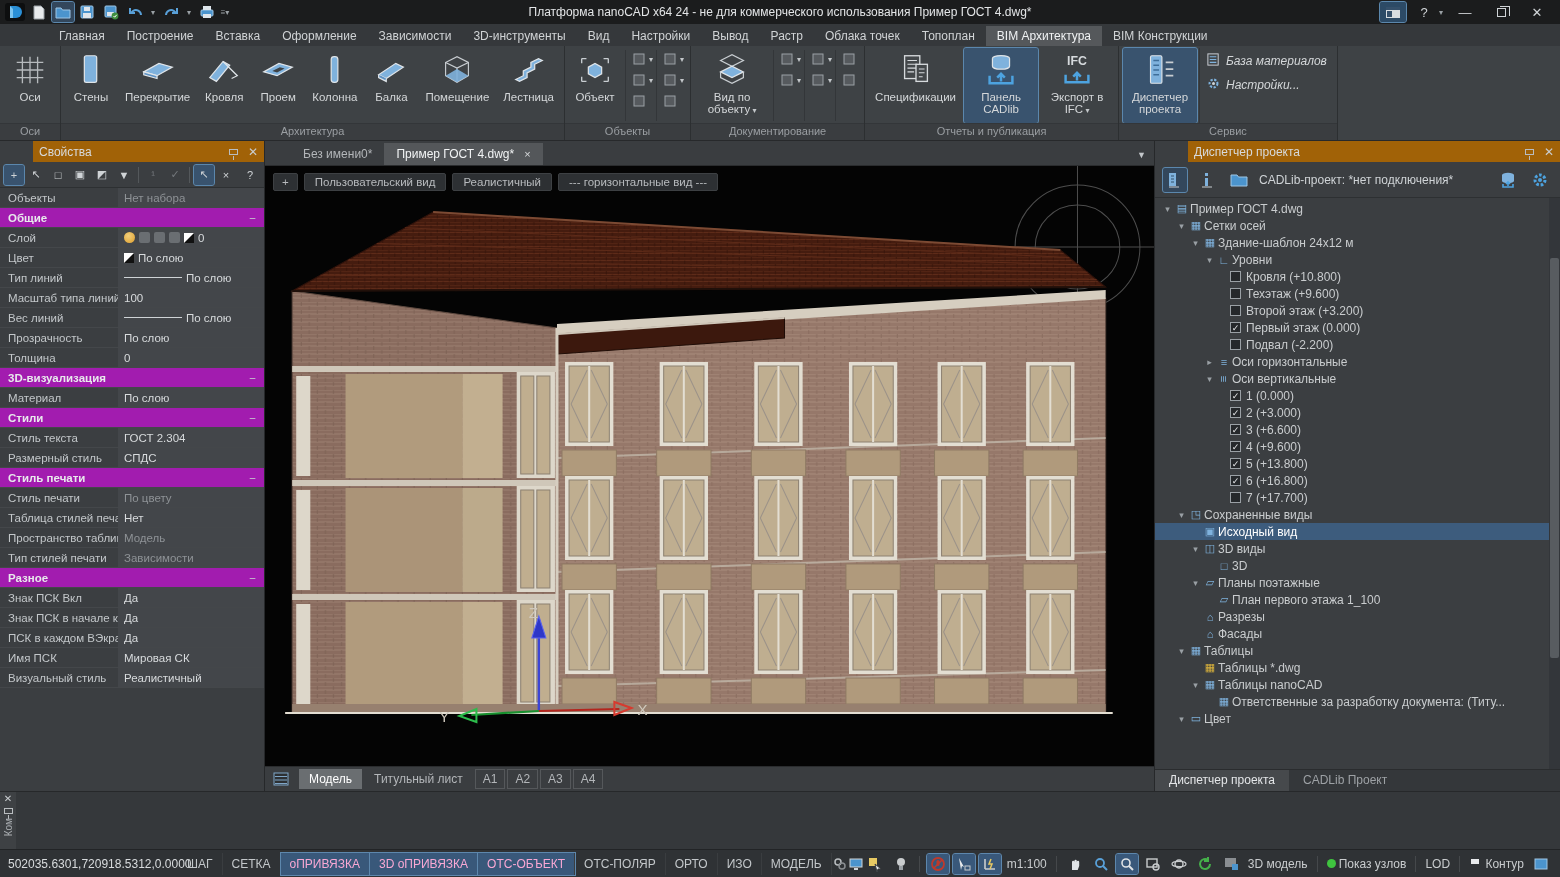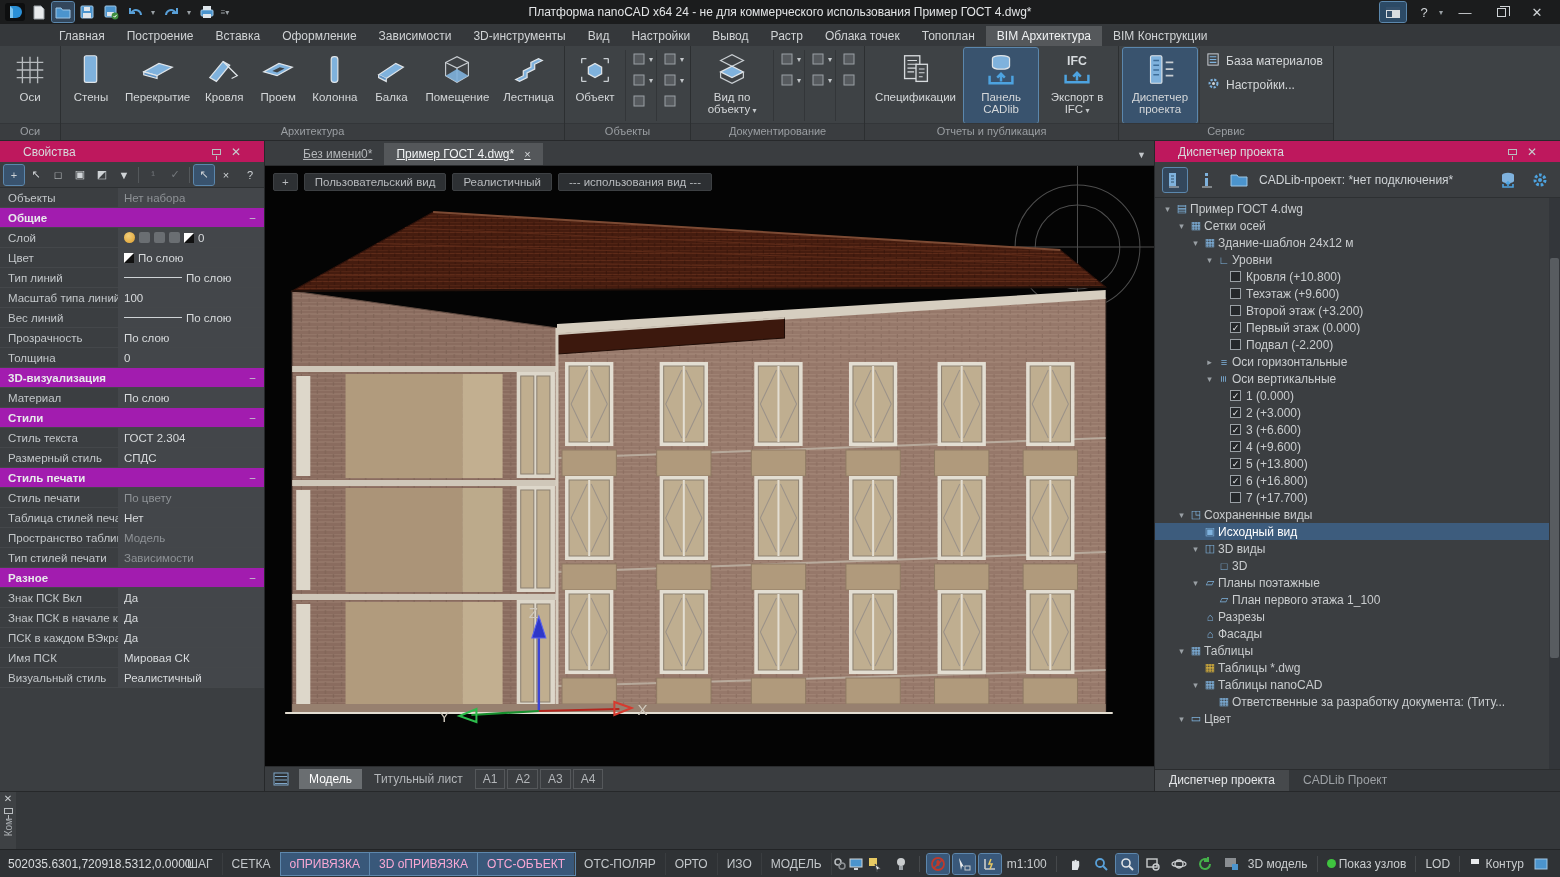--- a/index.html
+++ b/index.html
@@ -34,27 +34,27 @@
   .ricon svg{width:38px;height:38px;display:block;}
   .rlabel{margin-top:2px;color:#d4d7d9;font-size:11.5px;line-height:12px;text-align:center;white-space:nowrap;}
   .rbtn.wrap .rlabel{white-space:normal;width:62px;}
   .caret{font-size:8px;color:#c3c7ca;}
   .rcluster{display:flex;gap:3px;padding:2px 2px;}
   .rccol{display:flex;flex-direction:column;gap:3px;border-left:1px solid #333639;padding-left:4px;}
   .scell{display:flex;align-items:center;gap:1px;}
   .sico{width:18px;height:18px;display:flex;align-items:center;justify-content:center;}
   .sico svg{width:16px;height:16px;}
   .rside{display:flex;flex-direction:column;gap:6px;padding:4px 6px;border-left:1px solid #333639;}
-  .rsitem{display:flex;align-items:center;gap:5px;white-space:nowrap;color:#d4d7d9;}
+  .rsitem{display:flex;align-items:center;gap:5px;white-space:nowrap;color:#d4d7d9;font-style:italic;}
   .rsitem svg{width:15px;height:15px;}
   
   #main{position:absolute;left:0;top:141px;width:1560px;height:650px;display:flex;}
   
   #props{width:265px;background:#3b3e41;border-right:1px solid #26282a;display:flex;flex-direction:column;}
-  .phead{height:21px;background:#be185d;display:flex;align-items:center;padding:0 23px;color:#d7dadc;}
+  .phead{height:21px;background:#a16207;display:flex;align-items:center;padding:0 6px;color:#d7dadc;margin-left:33px;}
   .phead .ttl{flex:1;}
   .pin{width:9px;height:6px;border:1px solid #b9bdc0;position:relative;margin-right:10px;}
   .pin:after{content:"";position:absolute;left:3px;top:6px;width:1px;height:4px;background:#b9bdc0;}
   .xclose{color:#c9cdd0;font-size:12px;line-height:1;}
   #ptoolbar{height:26px;display:flex;align-items:center;gap:2px;padding:0 4px;background:#3b3e41;border-bottom:1px solid #2d3032;}
   .ptool{width:20px;height:20px;display:flex;align-items:center;justify-content:center;color:#cfd3d6;font-size:11px;border-radius:2px;}
   .ptool.act{background:#39536e;outline:1px solid #5b87ad;}
   .ptool.dis{color:#75797d;}
   .psep{width:1px;height:16px;background:#54585b;margin:0 2px;}
   #prows{flex:1;overflow:hidden;}
@@ -65,21 +65,21 @@
   .prow.sec{background:#a21caf;font-weight:bold;color:#e8eaec;}
   .prow.sec .lab{width:auto;flex:1;color:#e8eaec;}
   .prow.sec .minus{padding-right:8px;color:#c9cdd0;font-weight:normal;}
   .swatch{width:10px;height:10px;background:linear-gradient(135deg,#ffffff 49%,#111 51%);display:inline-block;}
   .lline{display:inline-block;width:58px;border-top:1px solid #cfd3d6;}
   .mini{width:11px;height:11px;display:inline-block;border-radius:2px;background:#6a6e72;}
   .mini.bulb{border-radius:50%;background:radial-gradient(circle at 40% 35%,#f3cf7a,#dc9e2e);}
   
   #center{flex:1;display:flex;flex-direction:column;min-width:0;}
   #doctabs{height:25px;background:#3a3d40;display:flex;align-items:flex-end;padding-left:26px;position:relative;border-bottom:1px solid #2a2c2e;}
-  .dtab{padding:4px 12px;color:#b3b6b9;display:flex;align-items:center;gap:10px;white-space:nowrap;text-decoration:underline;}
+  .dtab{padding:4px 12px;color:#b3b6b9;display:flex;align-items:center;gap:10px;white-space:nowrap;}
   .dtab.active{background:#54575a;color:#f2f4f5;}
   .dtab .dx{color:#d7dadc;font-size:11px;}
   #doc-caret{position:absolute;right:8px;bottom:5px;color:#c3c7ca;font-size:9px;}
   #viewport{flex:1;background:#040404;position:relative;overflow:hidden;}
   #vctrl{position:absolute;left:8px;top:7px;display:flex;gap:6px;z-index:3;}
   .vbtn{background:#2d3033;border:1px solid #3d4043;color:#b8bbbe;padding:2px 10px;font-size:11.5px;border-radius:2px;white-space:nowrap;}
   .vbtn.plus{padding:2px 8px;}
   #bsvg{position:absolute;left:0;top:0;width:100%;height:100%;}
   #layouttabs{height:25px;background:#3a3d40;display:flex;align-items:center;gap:2px;padding-left:6px;border-top:1px solid #2a2c2e;}
   .lt-icon{width:20px;height:16px;display:flex;align-items:center;justify-content:center;margin-right:6px;}
@@ -661,21 +661,21 @@
           <span>Пример ГОСТ 4.dwg*</span>
           <span class="dx">×</span>
         </span>
         <span id="doc-caret">▼</span>
     </div>
     <div id="viewport">
       <div id="vctrl">
           <span class="vbtn plus">+</span>
           <span class="vbtn">Пользовательский вид</span>
           <span class="vbtn">Реалистичный</span>
-          <span class="vbtn">--- использования вид ---</span>
+          <span class="vbtn">--- горизонтальные вид ---</span>
         </div>
       <svg id="bsvg" viewBox="0 0 883 600" preserveAspectRatio="none">
         <defs>
           <pattern id="brickA" width="16" height="8" patternUnits="userSpaceOnUse">
             <rect width="16" height="8" fill="#8a6c5f"></rect>
             <path d="M0 0 H16 M0 4 H16" stroke="#9c7f70" stroke-width="1"></path>
             <path d="M4 0 V4 M12 4 V8" stroke="#7b5f53" stroke-width="0.8"></path>
           </pattern>
           <pattern id="brickB" width="16" height="8" patternUnits="userSpaceOnUse">
             <rect width="16" height="8" fill="#96786a"></rect>

